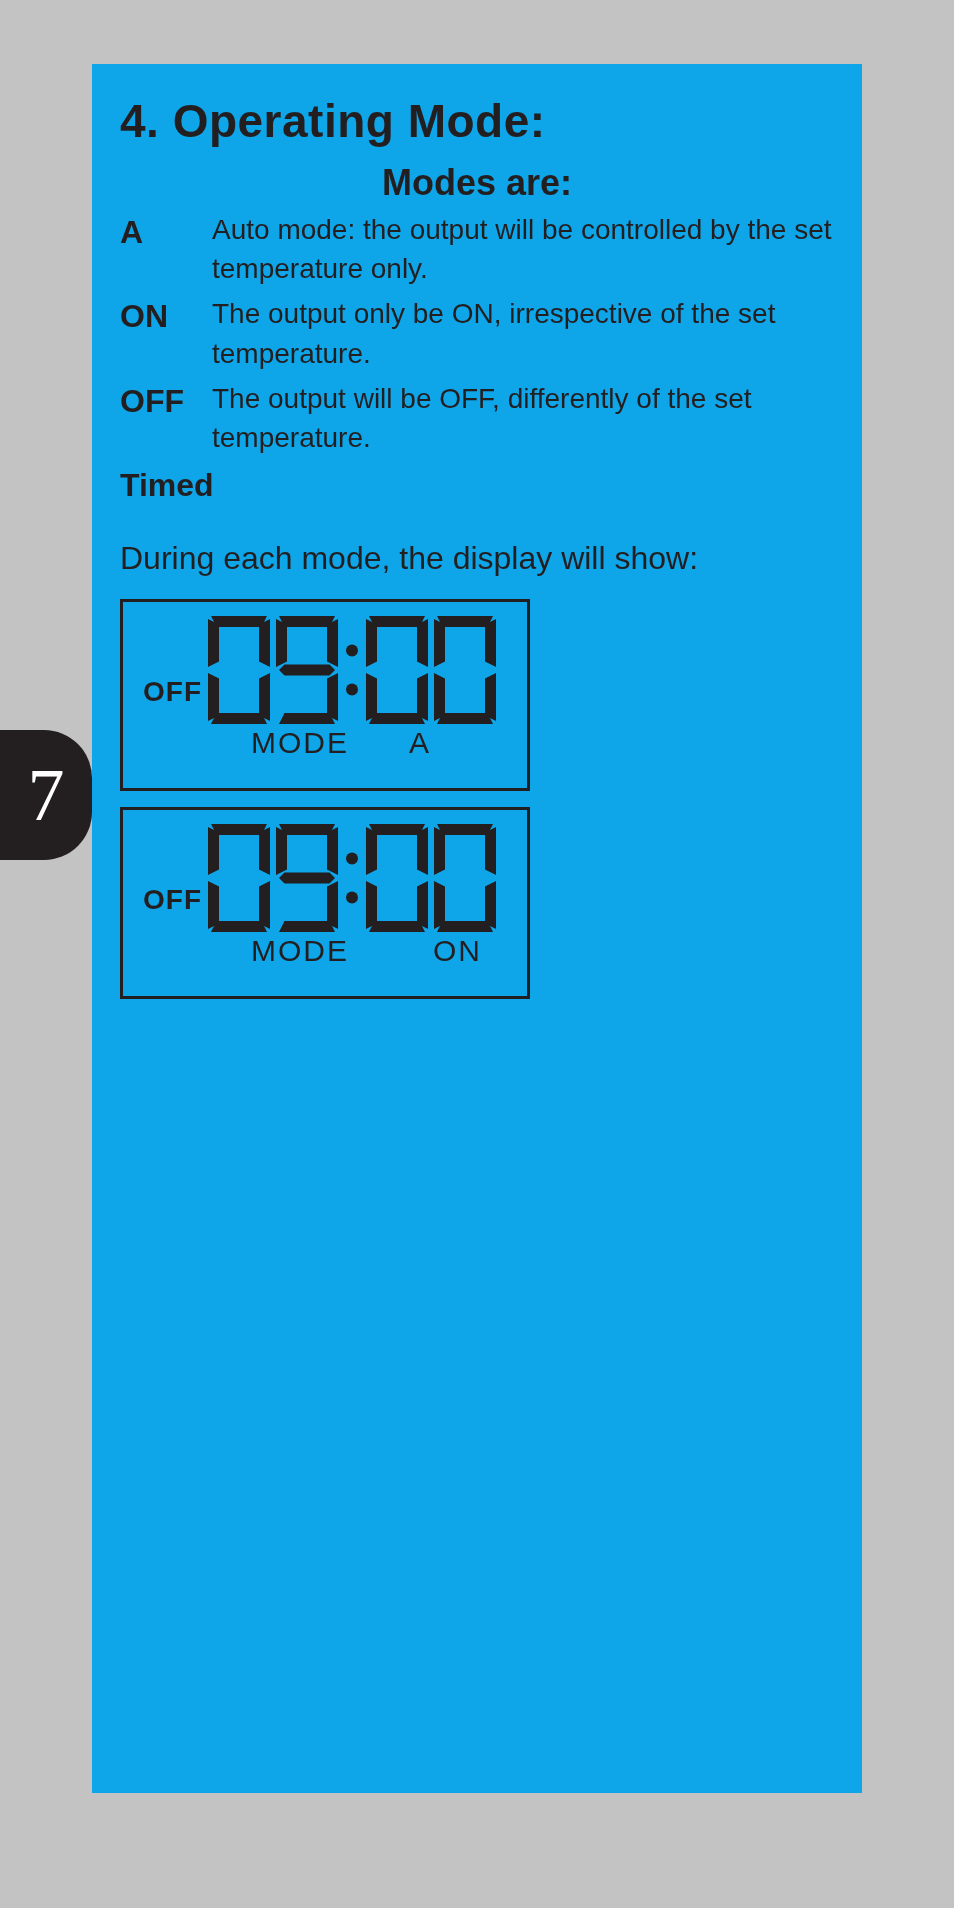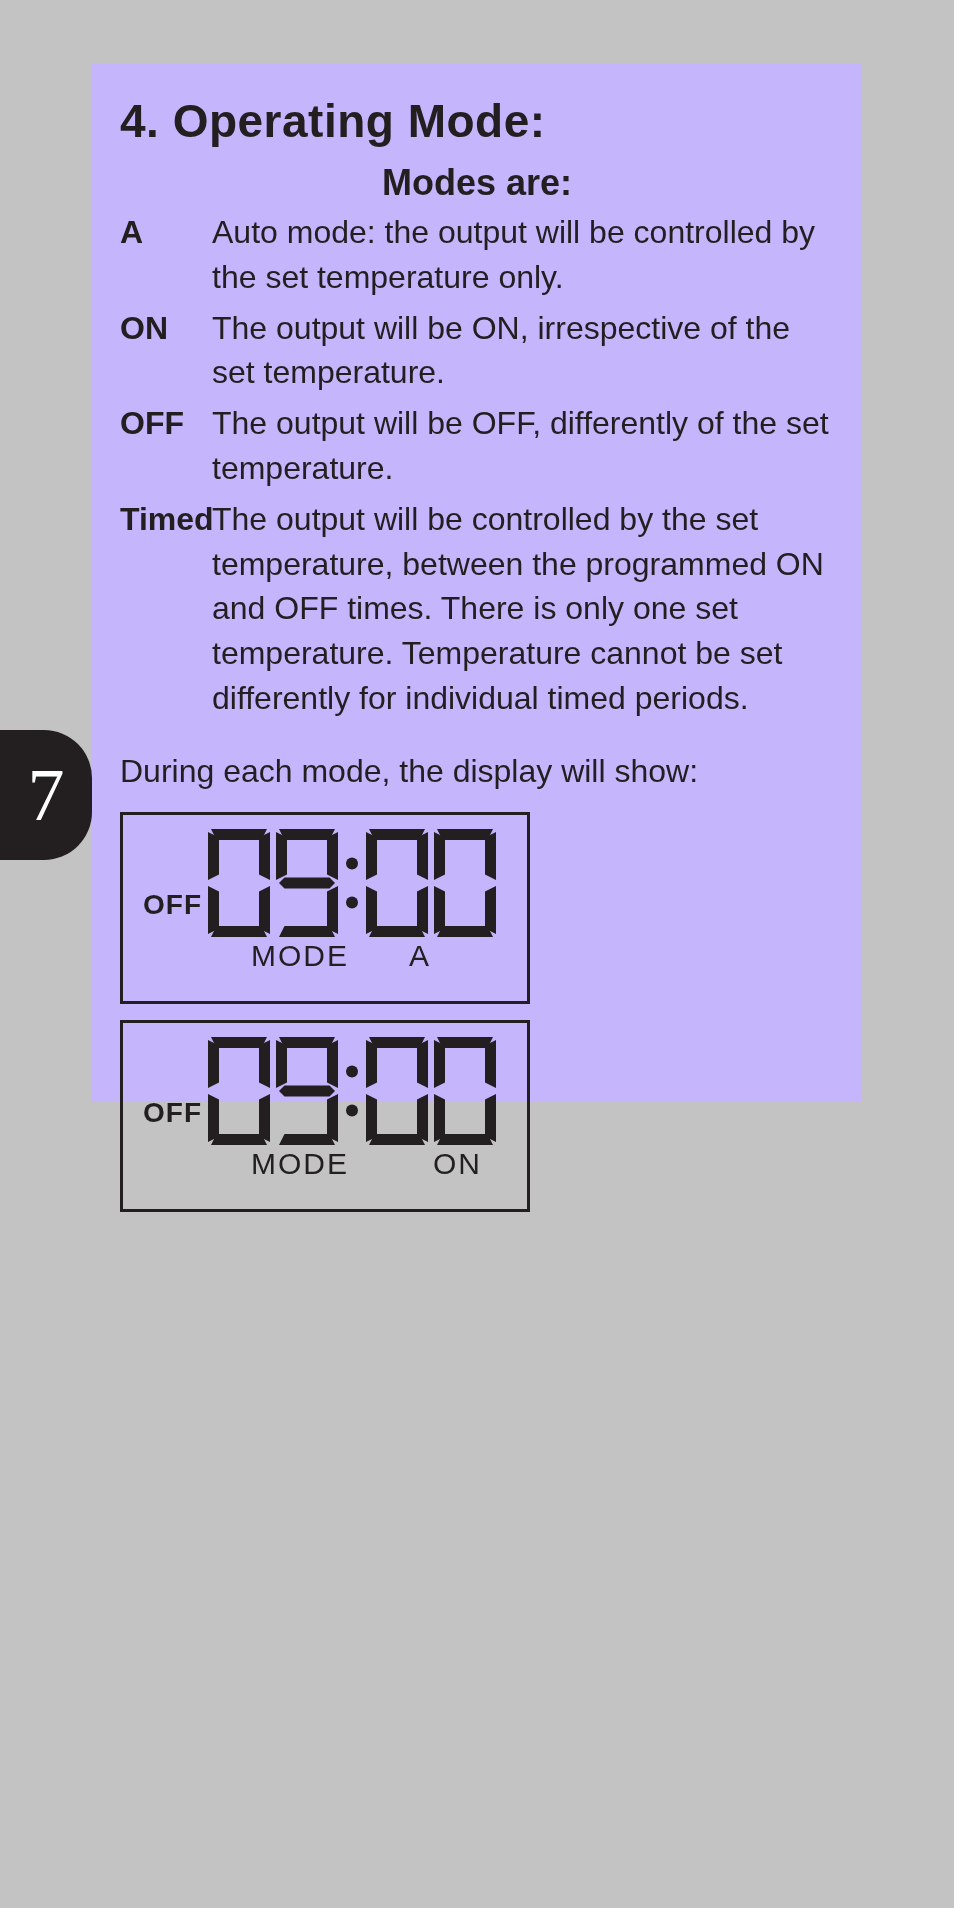--- a/index.html
+++ b/index.html
@@ -1,21 +1,21 @@
 <!DOCTYPE html>
 <html><head>
   <meta charset="utf-8">
   <style>
     * { margin:0; padding:0; box-sizing:border-box; }
     html,body { width:954px; height:1908px; background:#c3c3c3; font-family:Arial,Helvetica,sans-serif; color:#231f20; }
     .page {
       position:absolute;
       left:92px; top:64px;
-      width:770px; height:1038px;
-      background:#c4b5fd;
+      width:770px; height:1729px;
+      background:#0ea5e9;
       padding:30px 28px 12px 28px;
     }
     .tab {
       position:absolute;
       left:0; top:730px;
       width:92px; height:130px;
       background:#231f20;
       border-top-right-radius:48px;
       border-bottom-right-radius:48px;
       color:#ffffff;
@@ -50,21 +50,21 @@
       margin-bottom:6px;
     }
     .mode-label {
       width:92px;
       flex-shrink:0;
       font-size:32px;
       font-weight:700;
       line-height:1.4;
     }
     .mode-desc {
-      font-size:32px;
+      font-size:28px;
       line-height:1.4;
       font-weight:400;
     }
     .during {
       font-size:32px;
       line-height:1.4;
       margin:28px 0 18px 0;
     }
     
     .lcd {
@@ -117,29 +117,28 @@
 
   <h2 class="modes">Modes are:</h2>
 
   <div class="mode-list">
     <div class="mode-row">
       <div class="mode-label">A</div>
       <div class="mode-desc">Auto mode: the output will be controlled by the set temperature only.</div>
     </div>
     <div class="mode-row">
       <div class="mode-label">ON</div>
-      <div class="mode-desc">The output will be ON, irrespective of the set temperature.</div>
+      <div class="mode-desc">The output only be ON, irrespective of the set temperature.</div>
     </div>
     <div class="mode-row">
       <div class="mode-label">OFF</div>
       <div class="mode-desc">The output will be OFF, differently of the set temperature.</div>
     </div>
     <div class="mode-row">
       <div class="mode-label">Timed</div>
-      <div class="mode-desc">The output will be controlled by the set temperature, between the programmed ON and OFF times. There is only one set temperature. Temperature cannot be set differently for individual timed periods.</div>
     </div>
   </div>
 
   <p class="during">During each mode, the display will show:</p>
 
   <div class="lcd">
     <div class="lcd-row1">
       <div class="lcd-off">OFF</div>
       <div class="digits">
         <span class="digit">

